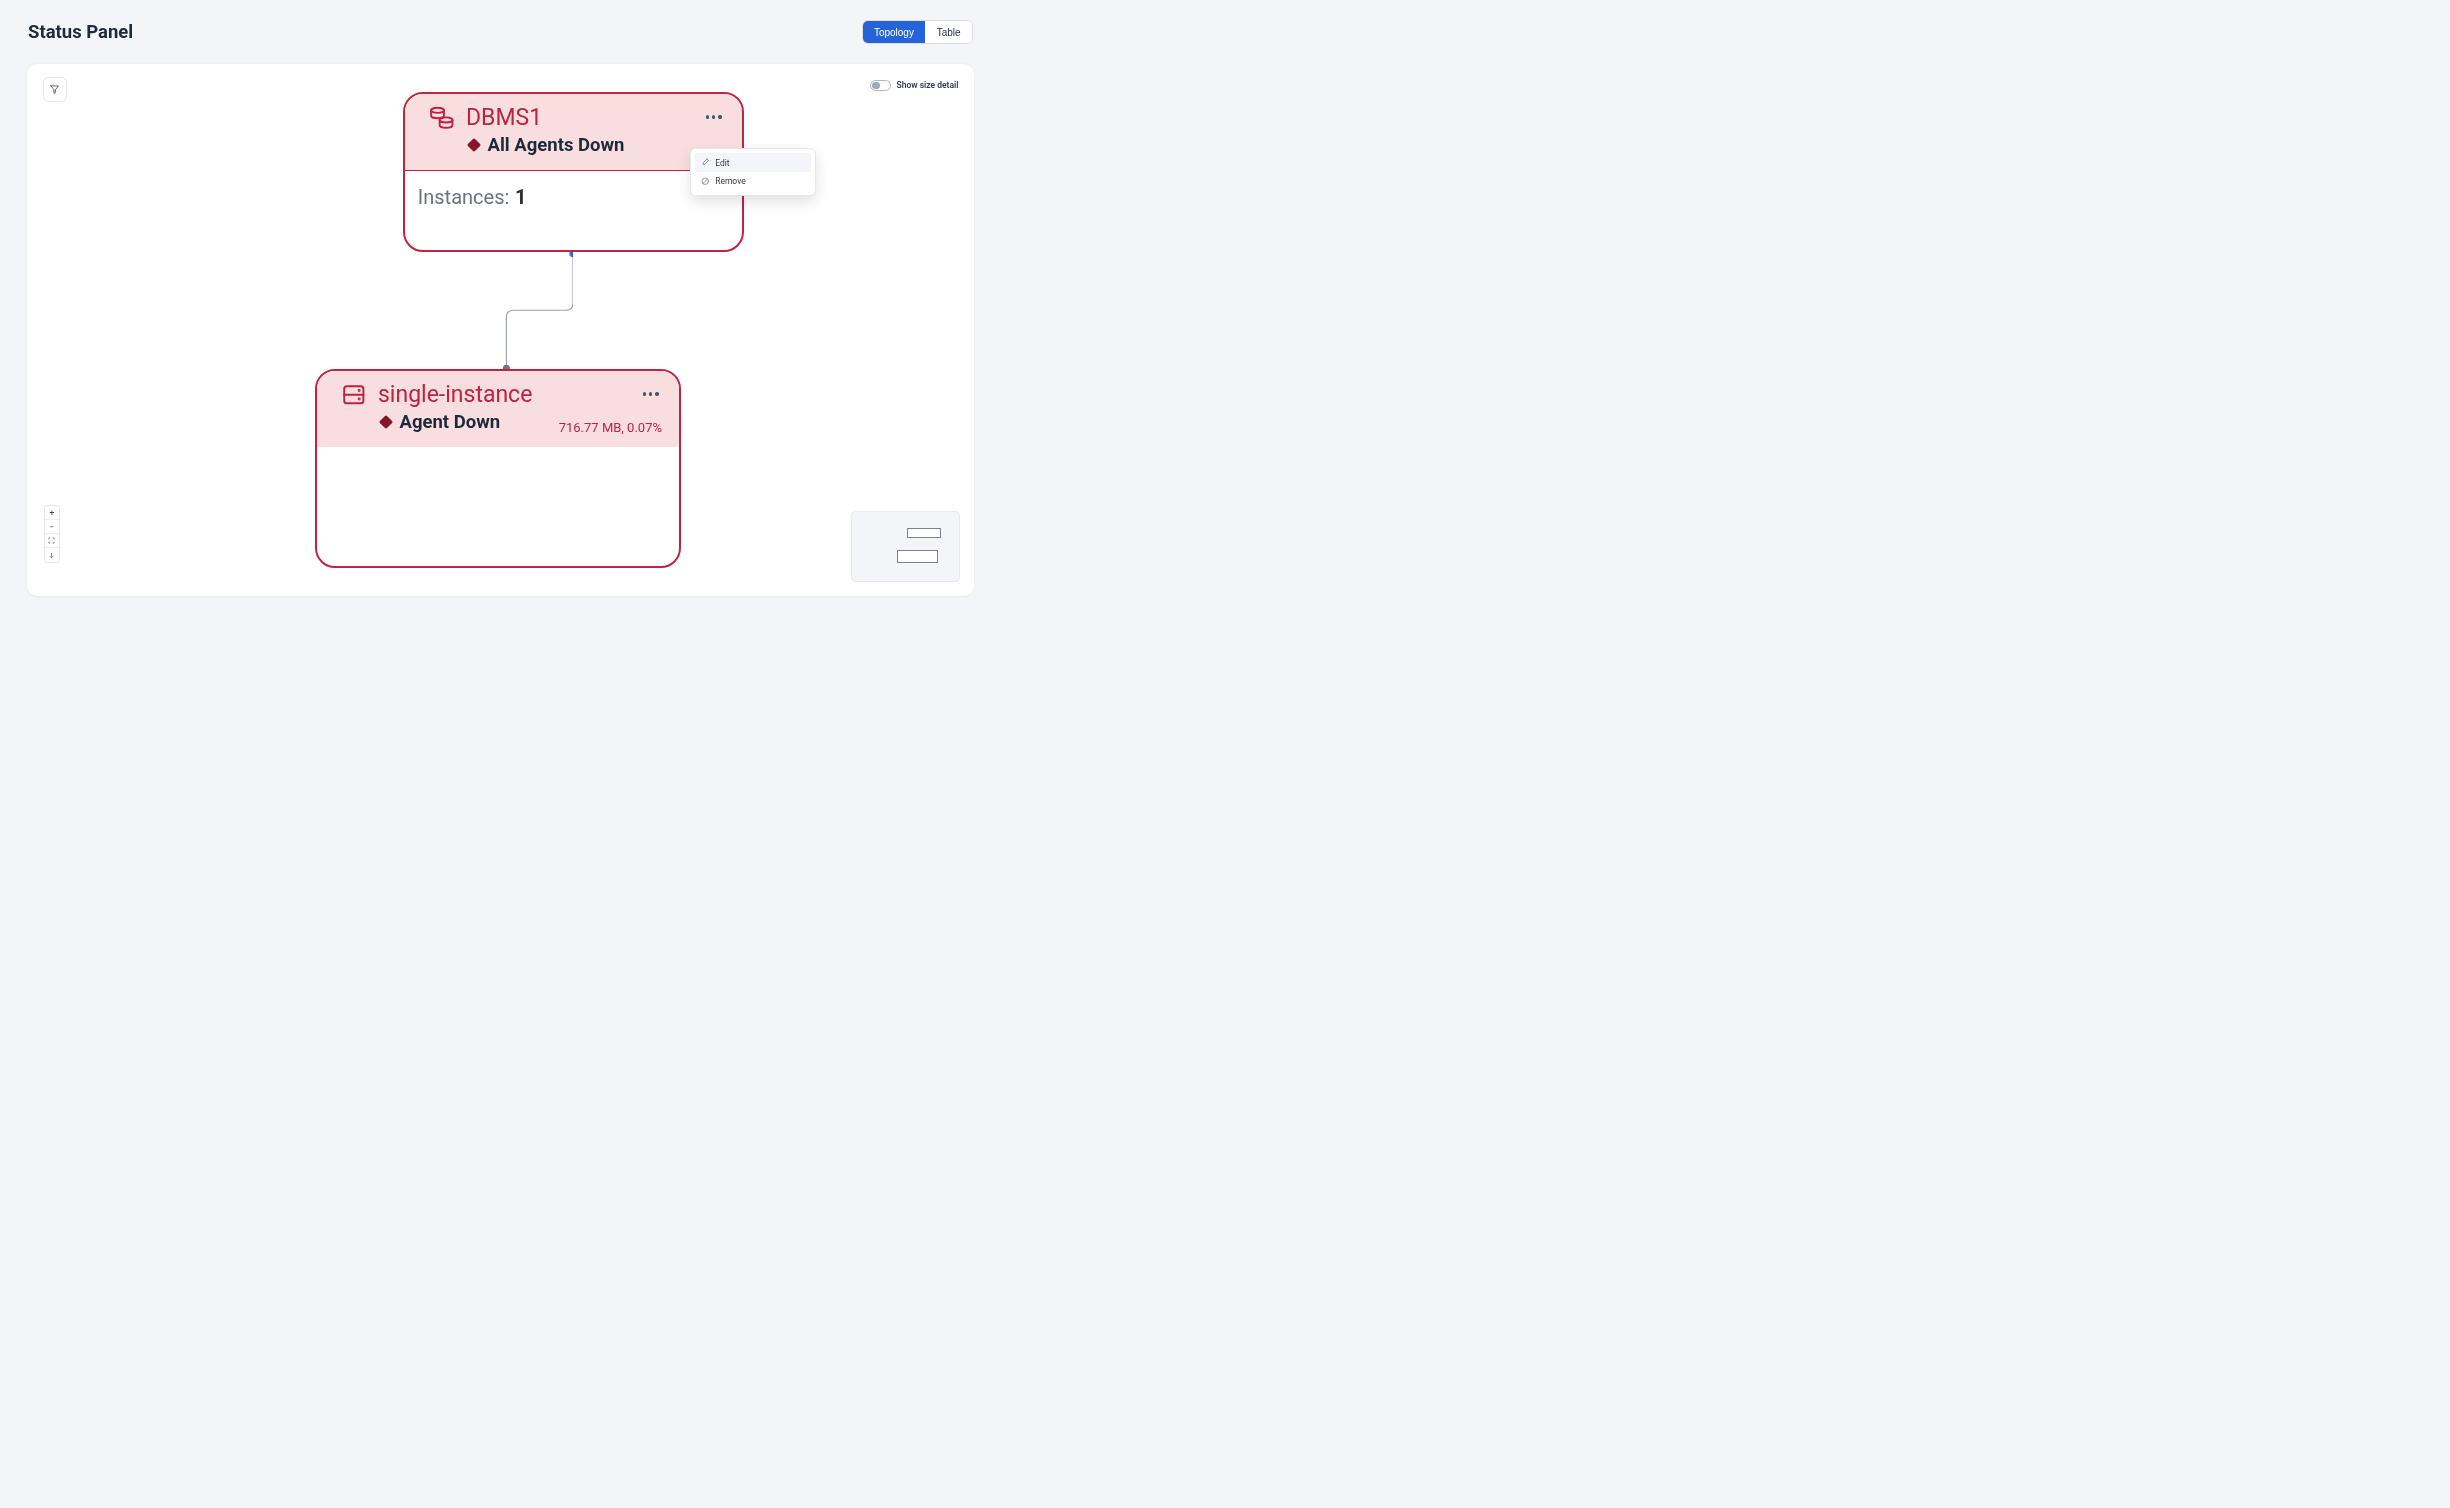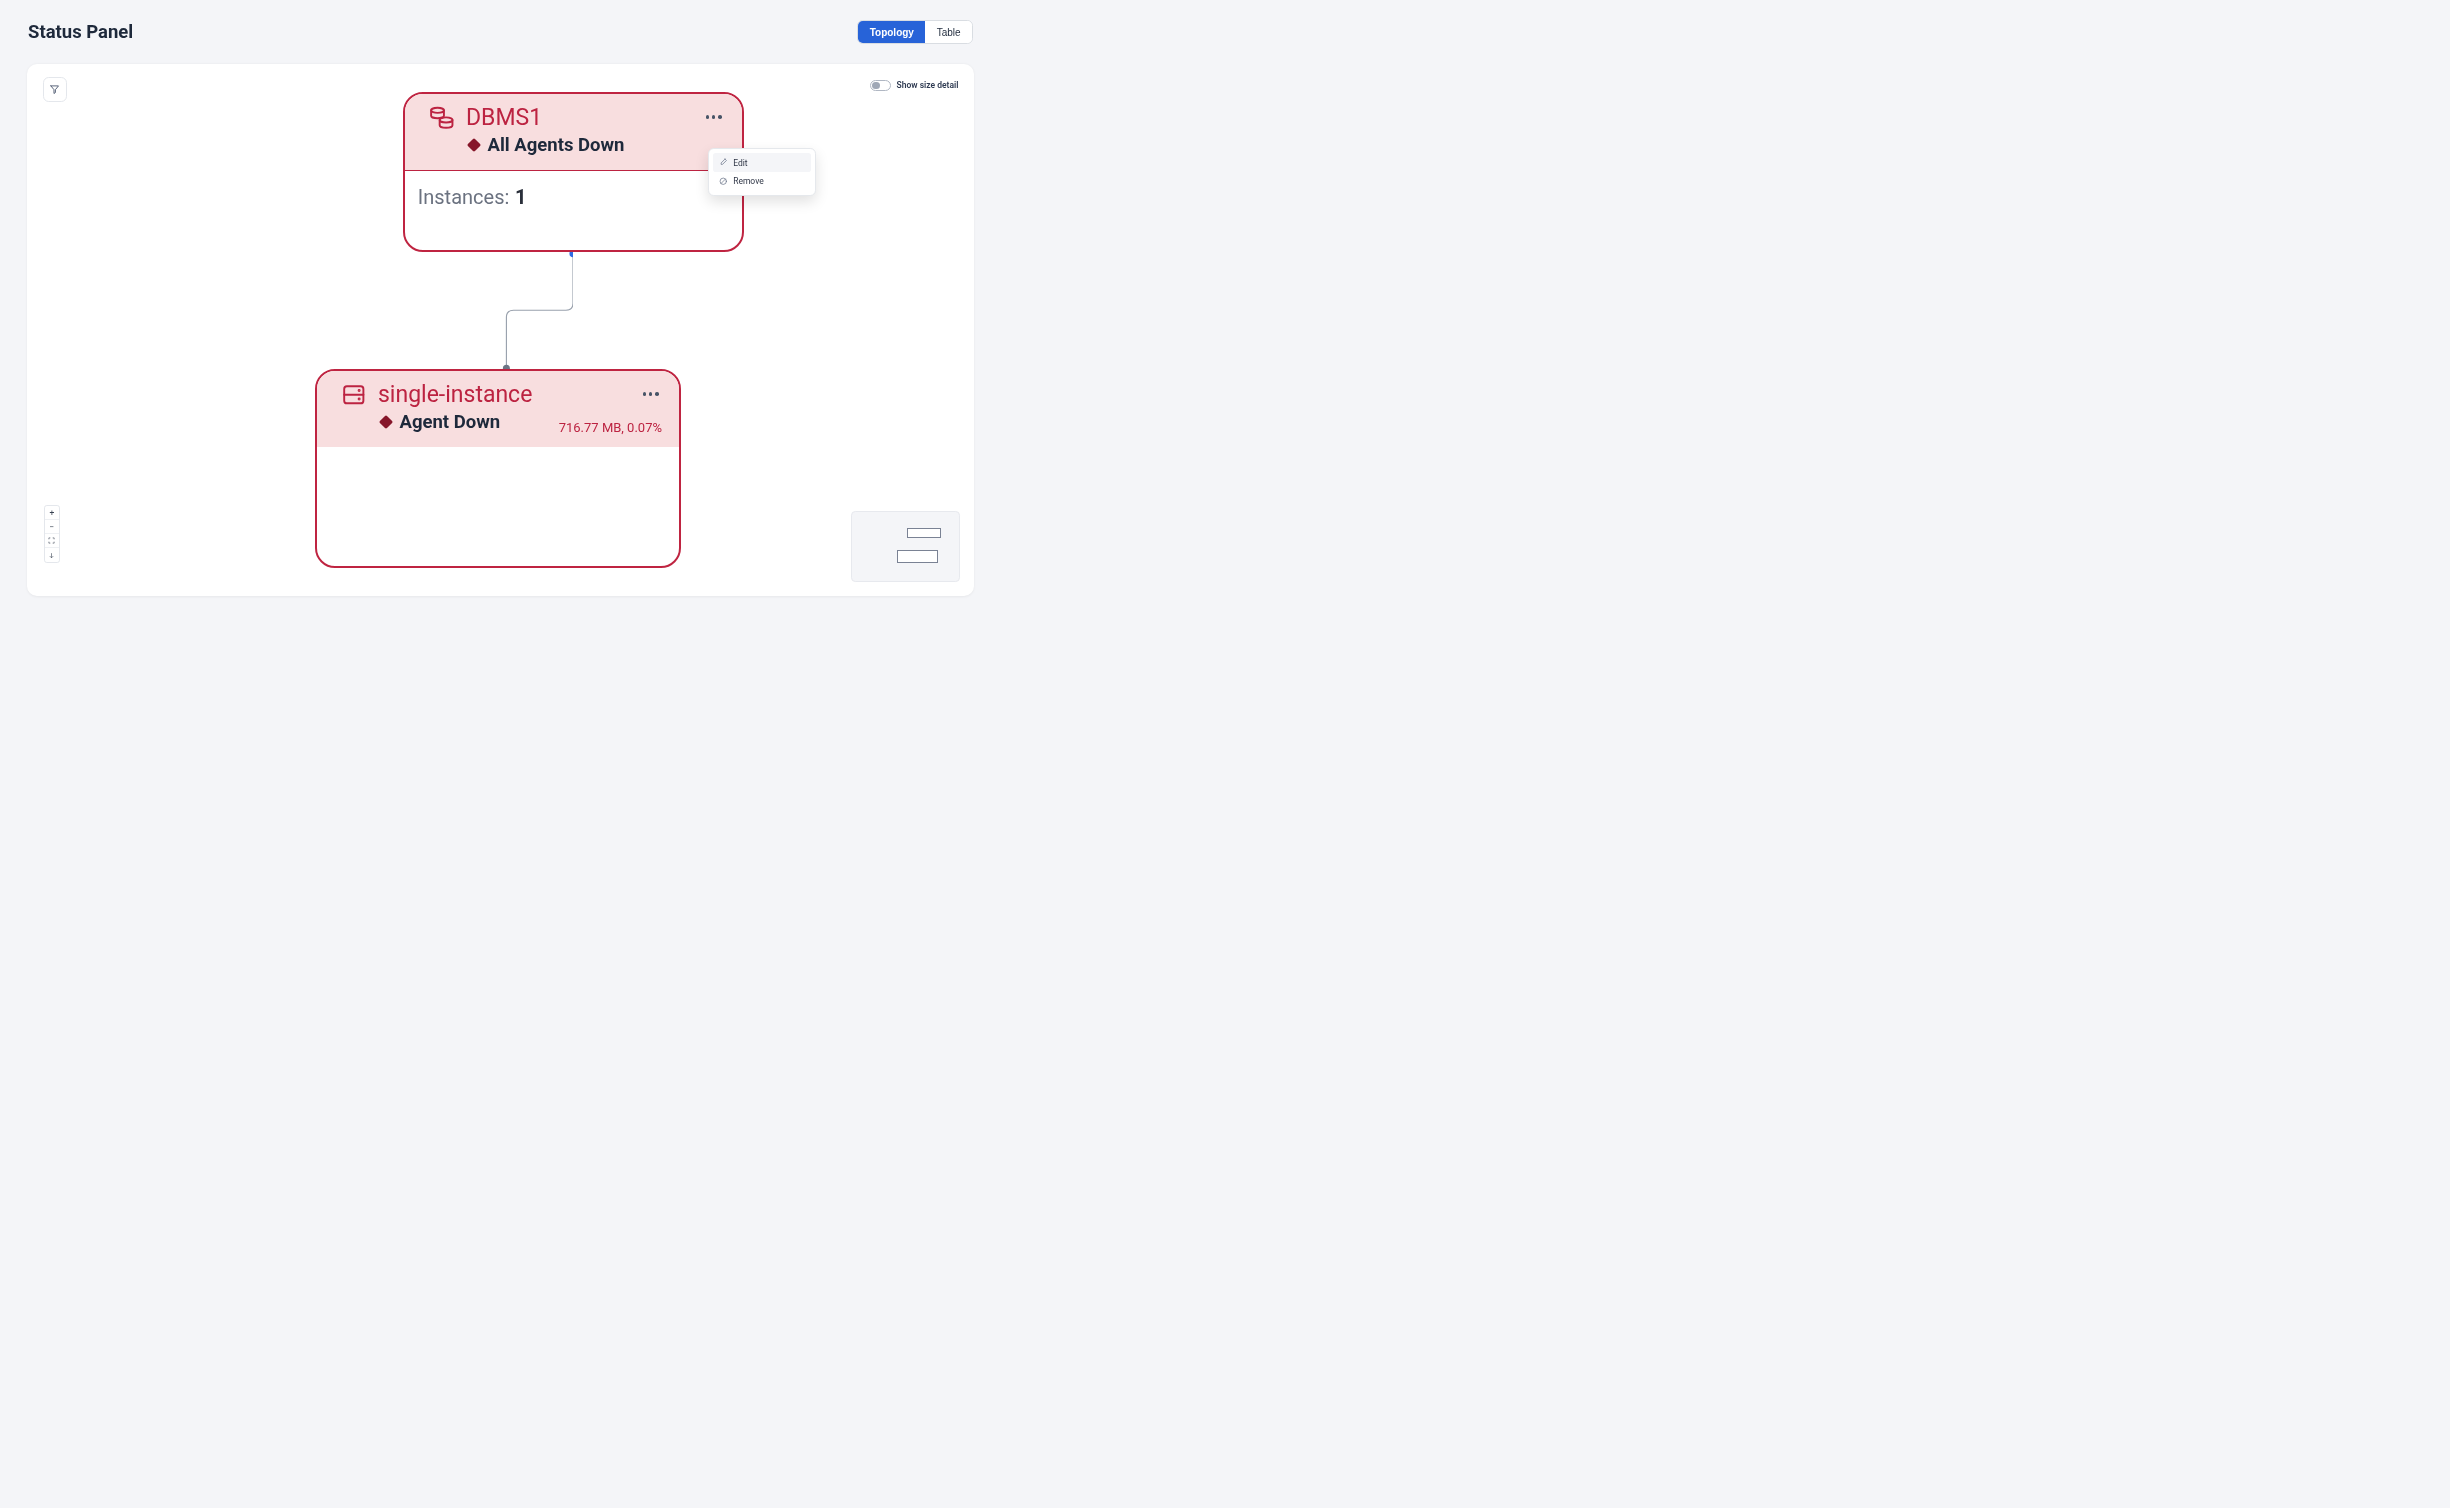--- a/index.html
+++ b/index.html
@@ -36,21 +36,20 @@
   border: none;
   background: #fff;
   padding: 5.7px 11.4px;
   font-size: 10px;
   cursor: pointer;
   color: #1e293b;
 }
 .view-toggle button.active {
   background: #2763d8;
   color: #fff;
-  font-weight: bold;
 }
 
 .panel {
   position: absolute;
   left: 27px;
   right: 27px;
   top: 64px;
   bottom: 21px;
   background: #fff;
   border-radius: 10px;
@@ -198,21 +197,21 @@
   line-height: 1.55;
 }
 .kv-line .label { font-weight: 400; color: #6b7280; }
 .kv-line .value-strong { font-weight: 700; color: #2a2f3a; }
 .kv-line .value-plain { font-weight: 400; color: #2a2f3a; }
 
 .context-menu {
   position: absolute;
   right: -74px;
   top: 54px;
-  width: 108px;
+  width: 126px;
   background: #fff;
   border: 0.7px solid #e5e8ec;
   border-radius: 5.7px;
   box-shadow: 0 5.7px 14px rgba(0,0,0,.12);
   padding: 4.3px;
   z-index: 10;
 }
 .context-item {
   display: flex;
   align-items: center;

